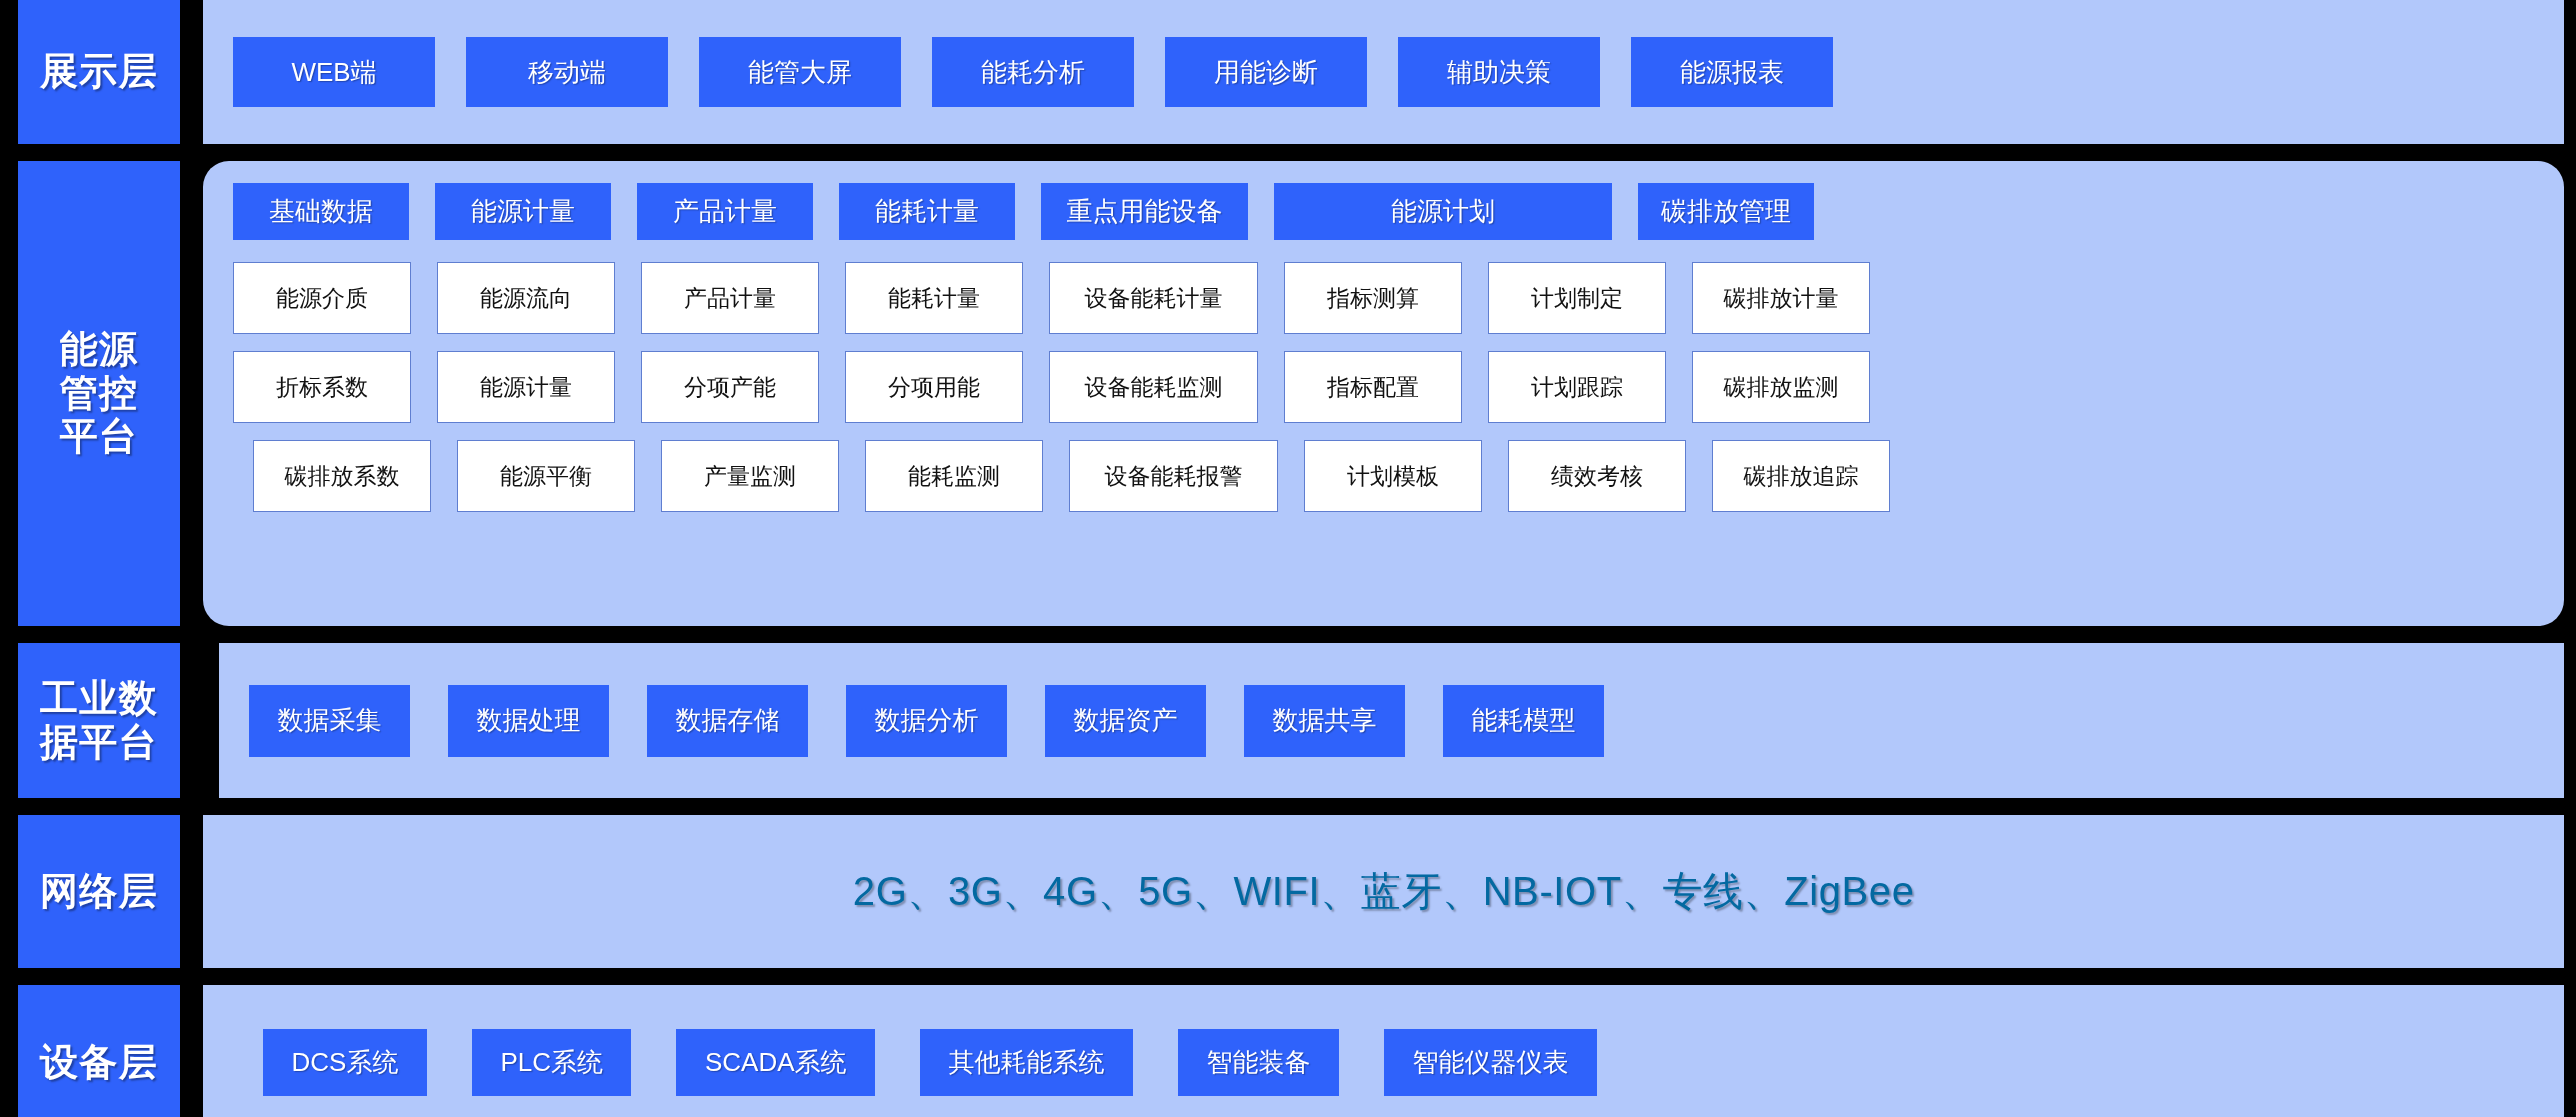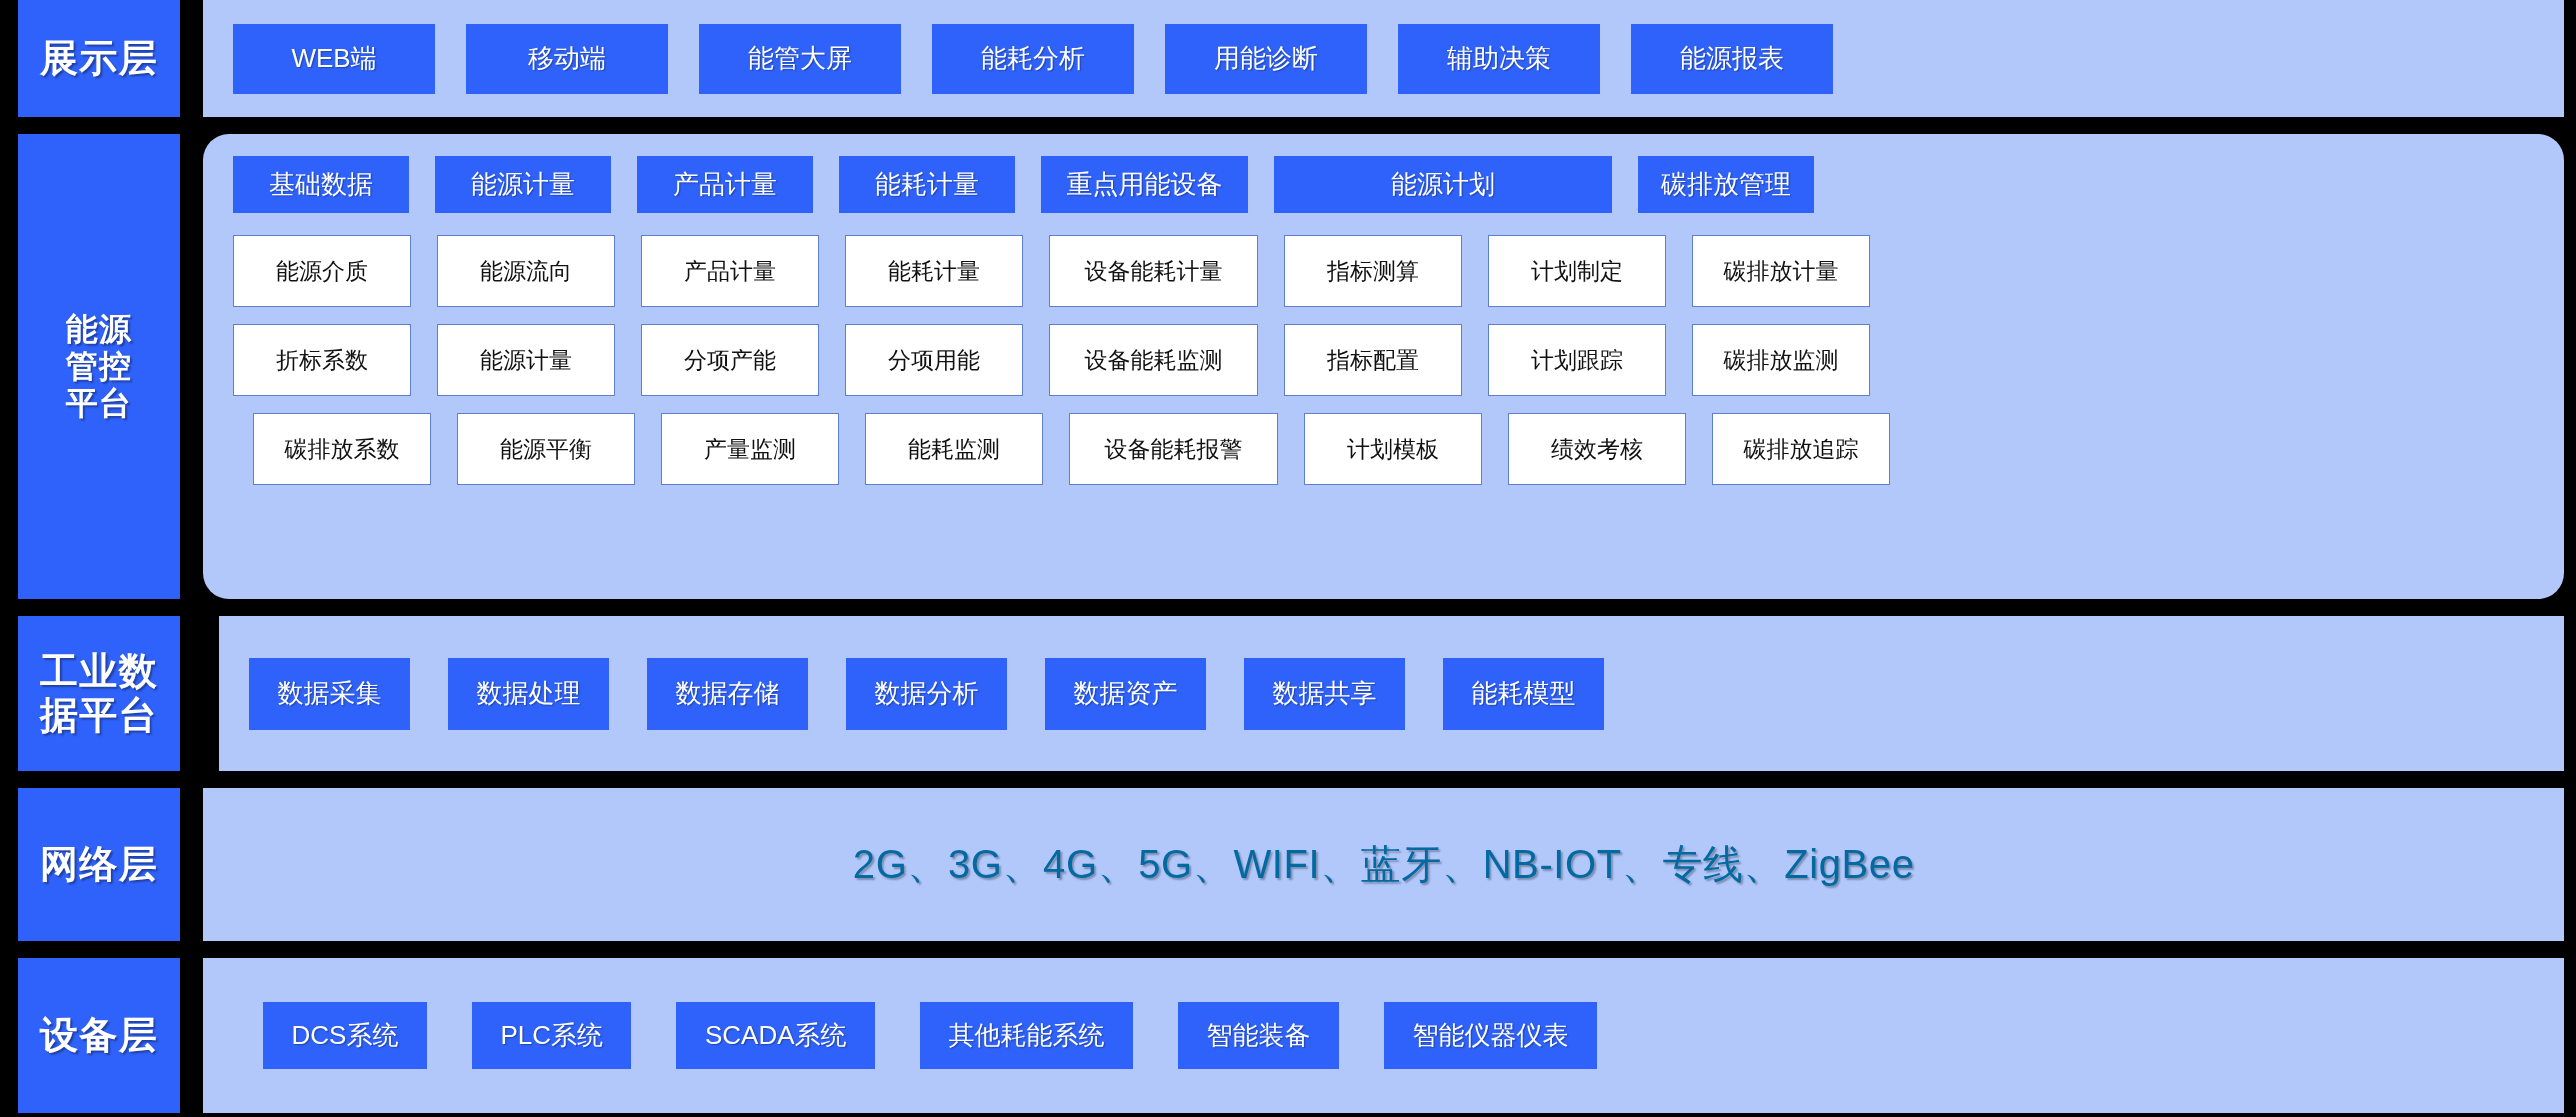--- a/index.html
+++ b/index.html
@@ -31,28 +31,28 @@
     text-align:center;font-size:26px;white-space:nowrap;
     text-shadow:1.3px 1.3px 1.3px rgba(0,0,0,.30);
   }
   .wbox{
     background:#fff;color:#111;border:0.6px solid #5f7ed0;
     display:flex;align-items:center;justify-content:center;
     text-align:center;font-size:23px;white-space:nowrap;
   }
 
   
-  #presentation{height:117px;justify-content:space-between;}
+  #presentation{height:144px;justify-content:space-between;}
   #presentation .layer-label{font-size:38px;}
   #presentation .layer-body{justify-content:flex-start;padding-left:30px;gap:0;}
   #presentation .bbox{height:70px;margin-right:31px;padding:0 6.5px;}
 
   
   #energy{height:465px;}
-  #energy .layer-label{font-size:32px;}
+  #energy .layer-label{font-size:38px;}
   #energy .layer-body{
     display:block;padding:22px 19.4px 19.4px 30px;border-radius:26px;
   }
   .grid-head{display:flex;align-items:flex-start;margin-bottom:22px;}
   .grid-row{display:flex;align-items:flex-start;margin-bottom:17px;}
   .grid-row:last-child{margin-bottom:0;padding-left:20px;}
   .col{margin-right:26px;}
   .col:last-child{margin-right:0;}
   .grid-head .bbox{height:57px;}
   .grid-row .wbox{height:70px;}

